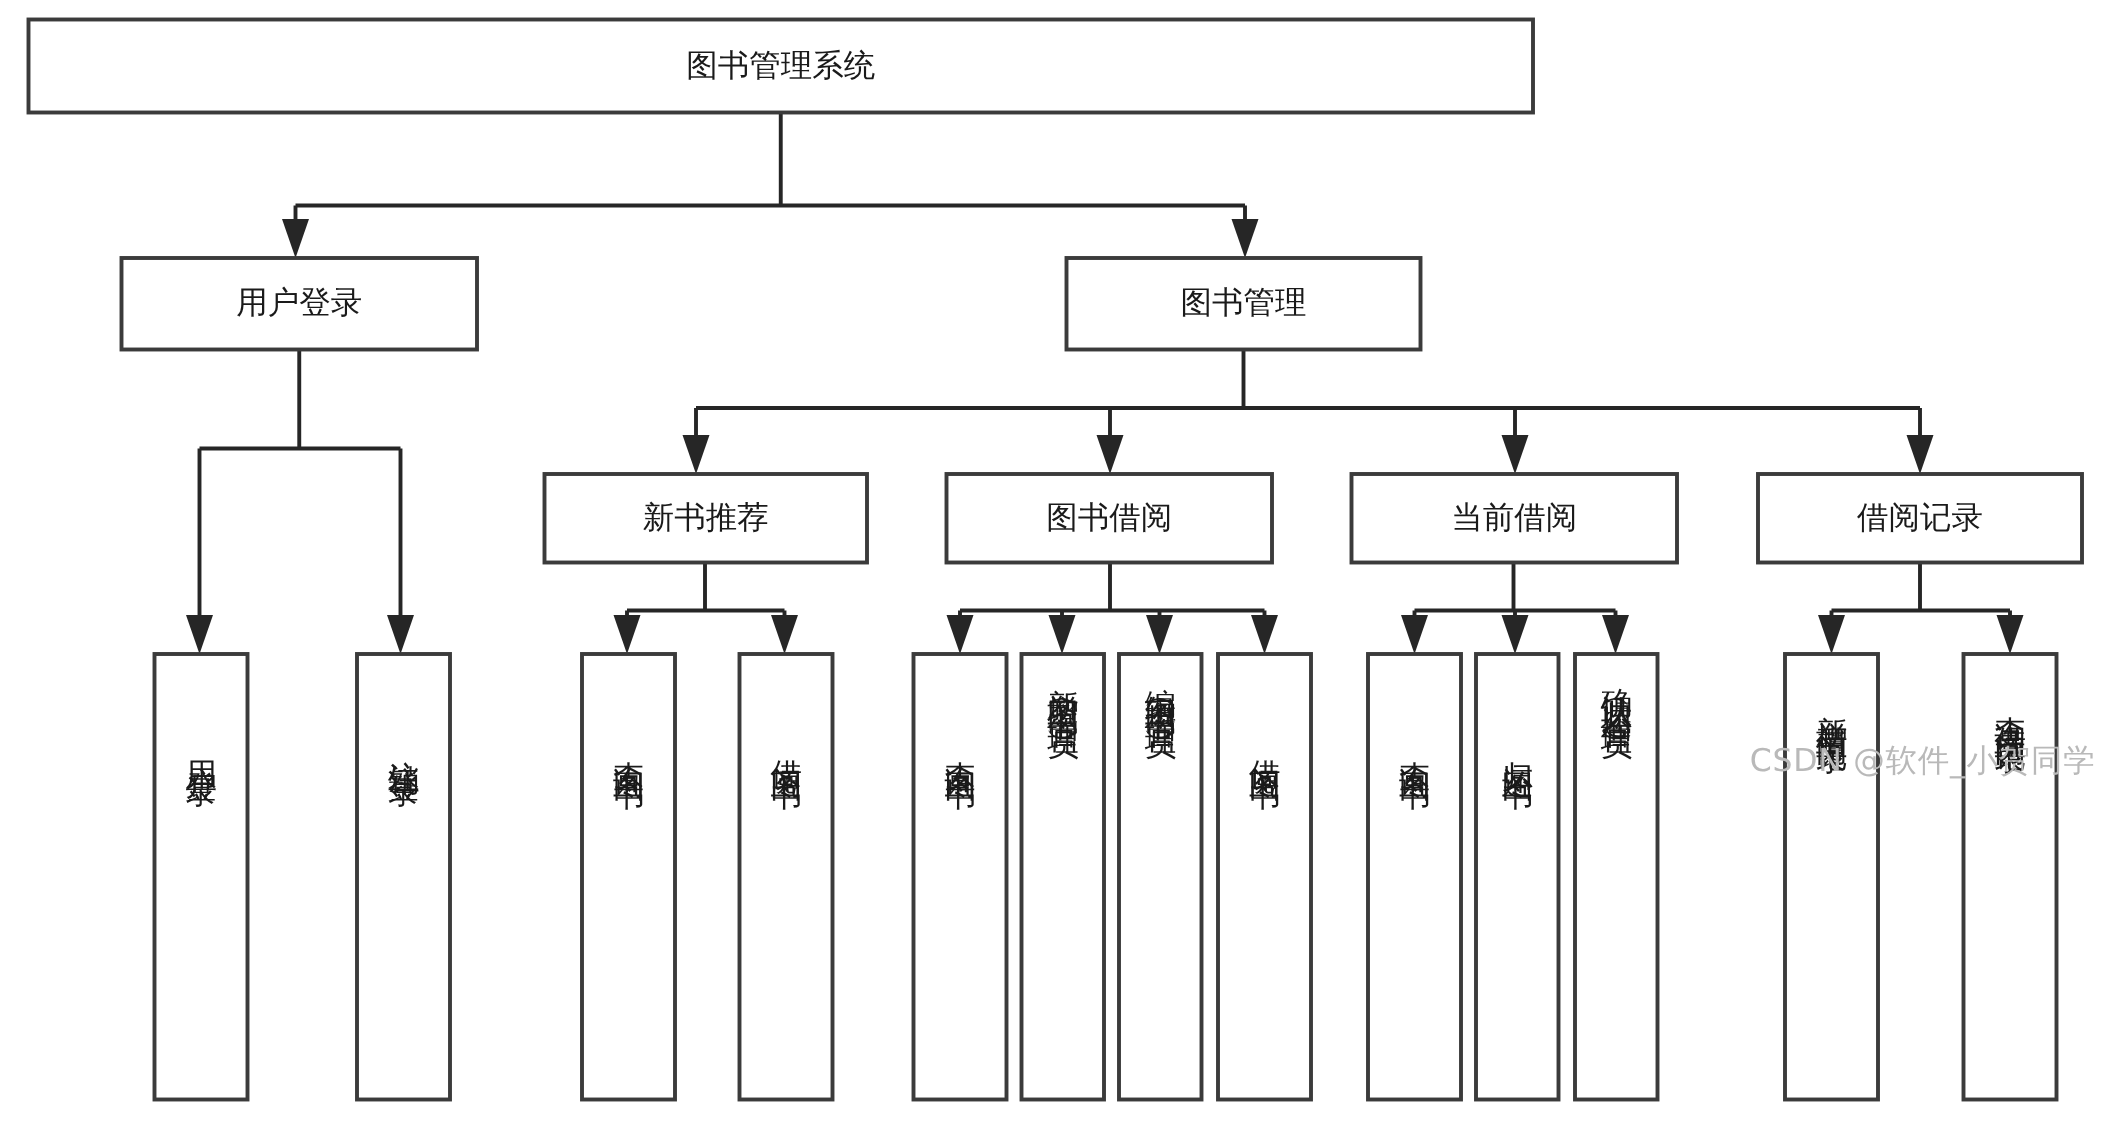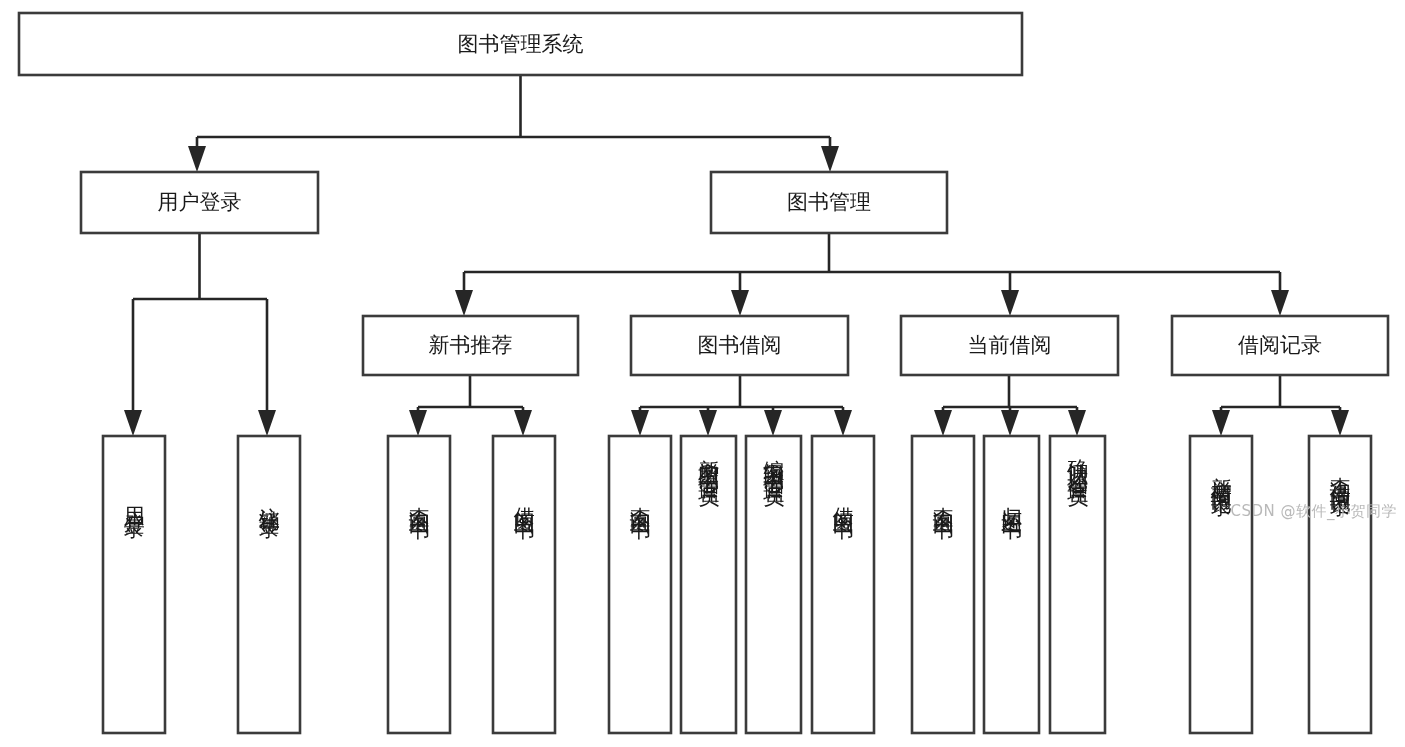--- a/index.html
+++ b/index.html
@@ -62,21 +62,21 @@
     pointer-events: none;
     display: flex;
     align-items: center;
     justify-content: flex-start;
   }
   .watermark {
     position: absolute;
     right: 8px;
     bottom: 6px;
     font-family: "DejaVu Sans", "Liberation Sans", sans-serif;
-    font-size: 15px;
+    font-size: 21px;
     color: #b9b9b9;
     white-space: nowrap;
     letter-spacing: 0.5px;
   }
 </style>
 </head>
 <body>
 
 <div id="diagram-root">
 

